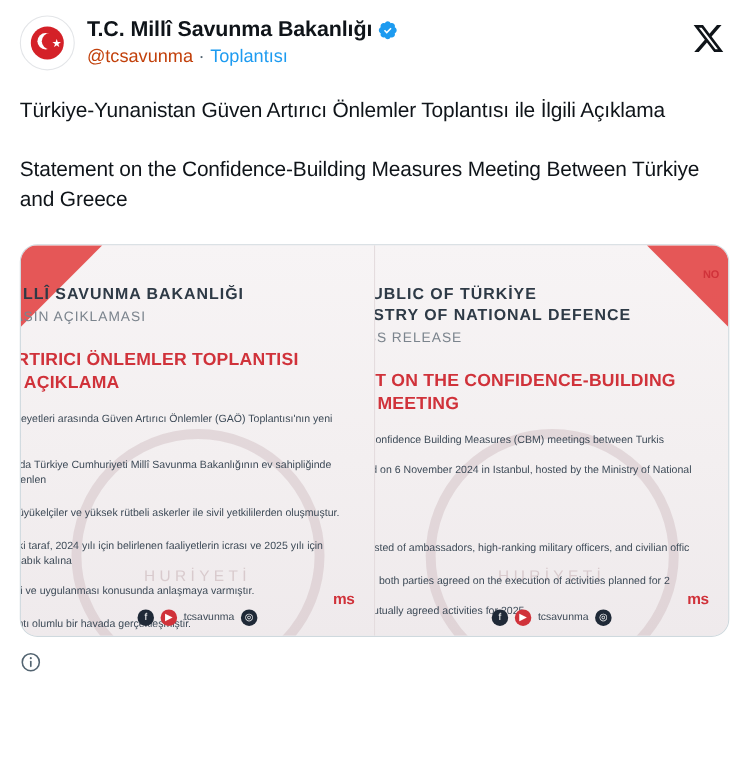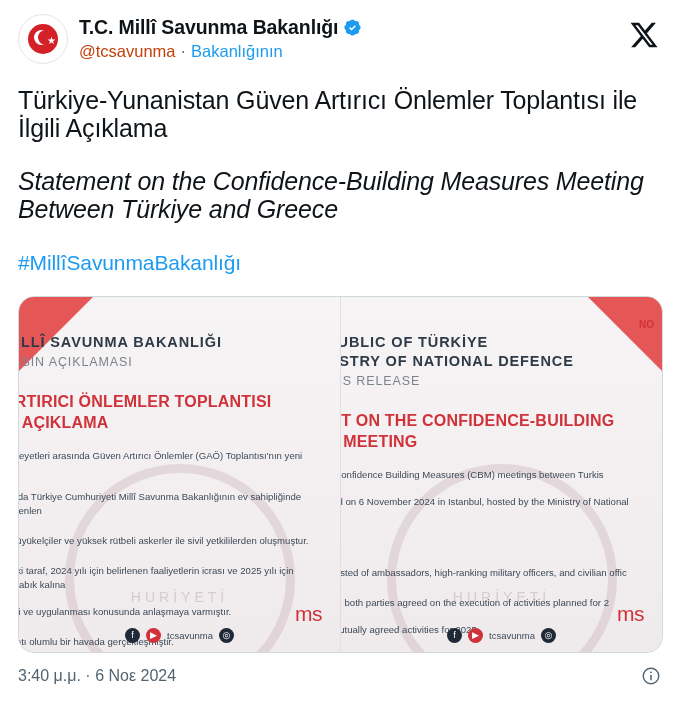--- a/index.html
+++ b/index.html
@@ -135,30 +135,29 @@
     top: 6px;
     width: 30px;
     height: 30px;
     color: #0f1419;
   }
   
   .body {
     margin-top: 23px;
   }
   .para {
-    font-size: 25px;
+    font-size: 19px;
     line-height: 27.5px;
     color: #0f1419;
     margin: 0 0 26px 0;
     letter-spacing: -0.15px;
     max-width: 645px;
   }
   .para.second {
     margin-bottom: 26px;
-    font-style: italic;
   }
   .hashtag {
     font-size: 21px;
     line-height: 27px;
     color: #1d9bf0;
     margin: 0 0 20px 0;
     cursor: pointer;
     letter-spacing: -0.1px;
   }
   
@@ -291,22 +290,22 @@
   .sm-icon.red { background: #d0323a; }
   .sm-handle {
     font-size: 9.5px;
     color: #3d4a57;
     text-align: center;
   }
   .doc .ms-mark {
     position: absolute;
     right: 18px;
     bottom: 26px;
-    font-size: 21px;
-    font-weight: normal;
+    font-size: 14px;
+    font-weight: bold;
     color: #d0323a;
     letter-spacing: -0.5px;
     z-index: 3;
   }
   .doc .nov-mark {
     position: absolute;
     right: 8px;
     top: 22px;
     font-size: 10px;
     font-weight: bold;
@@ -350,33 +349,32 @@
       <div class="name-row">
         <span class="display-name">T.C. Millî Savunma Bakanlığı</span>
         <svg class="verified" viewBox="0 0 24 24" aria-hidden="true">
           <path fill="#1d9bf0" d="M22.25 12c0-1.43-.88-2.67-2.19-3.34.46-1.39.2-2.9-.81-3.91s-2.52-1.27-3.91-.81C14.67 2.63 13.43 1.75 12 1.75s-2.67.88-3.34 2.19c-1.39-.46-2.9-.2-3.91.81s-1.27 2.52-.81 3.91C2.63 9.33 1.75 10.57 1.75 12s.88 2.67 2.19 3.34c-.46 1.39-.2 2.9.81 3.91s2.52 1.27 3.91.81c.67 1.31 1.91 2.19 3.34 2.19s2.67-.88 3.34-2.19c1.39.46 2.9.2 3.91-.81s1.27-2.52.81-3.91c1.31-.67 2.19-1.91 2.19-3.34z"></path>
           <path fill="#ffffff" d="M10.8 15.9l-3.2-3.2 1.27-1.27 1.93 1.93 4.33-4.33 1.27 1.27-5.6 5.6z"></path>
         </svg>
       </div>
       <div class="handle-row">
         <span class="handle">@tcsavunma</span>
         <span class="dot-sep">·</span>
-        <span class="follow-link">Bakanlığının</span>
+        <span class="follow-link">Toplantısı</span>
       </div>
     </div>
 
     <svg class="x-logo" viewBox="0 0 24 24" aria-hidden="true">
       <path fill="currentColor" d="M18.244 2.25h3.308l-7.227 8.26 8.502 11.24H16.17l-5.214-6.817L4.99 21.75H1.68l7.73-8.835L1.254 2.25H8.08l4.713 6.231 5.45-6.231zm-1.161 17.52h1.833L7.084 4.126H5.117l11.966 15.644z"></path>
     </svg>
   </div>
 
   <div class="body">
     <p class="para">Türkiye-Yunanistan Güven Artırıcı Önlemler Toplantısı ile İlgili Açıklama</p>
     <p class="para second">Statement on the Confidence-Building Measures Meeting Between Türkiye and Greece</p>
-    <p class="hashtag">#MillîSavunmaBakanlığı</p>
   </div>
 
   <div class="media">
 
     <div class="doc left">
       <div class="corner"></div>
       <div class="watermark">
         <span>HURİYETİ</span>
       </div>
       <div class="doc-inner">
@@ -425,21 +423,20 @@
       <div class="social">
         <span class="sm-icon">f</span>
         <span class="sm-icon red">▶</span>
         <span class="sm-handle">tcsavunma</span>
         <span class="sm-icon">◎</span>
       </div>
     </div>
   </div>
 
   <div class="footer">
-    <span class="timestamp">3:40 μ.μ. · 6 Νοε 2024</span>
     <svg class="info-icon" viewBox="0 0 24 24" aria-hidden="true">
       <circle cx="12" cy="12" r="9.3" fill="none" stroke="currentColor" stroke-width="1.7"></circle>
       <circle cx="12" cy="7.6" r="1.15" fill="currentColor"></circle>
       <rect x="11.1" y="10.4" width="1.8" height="7" rx="0.9" fill="currentColor"></rect>
     </svg>
   </div>
 
 </div>
 
 </body></html>

